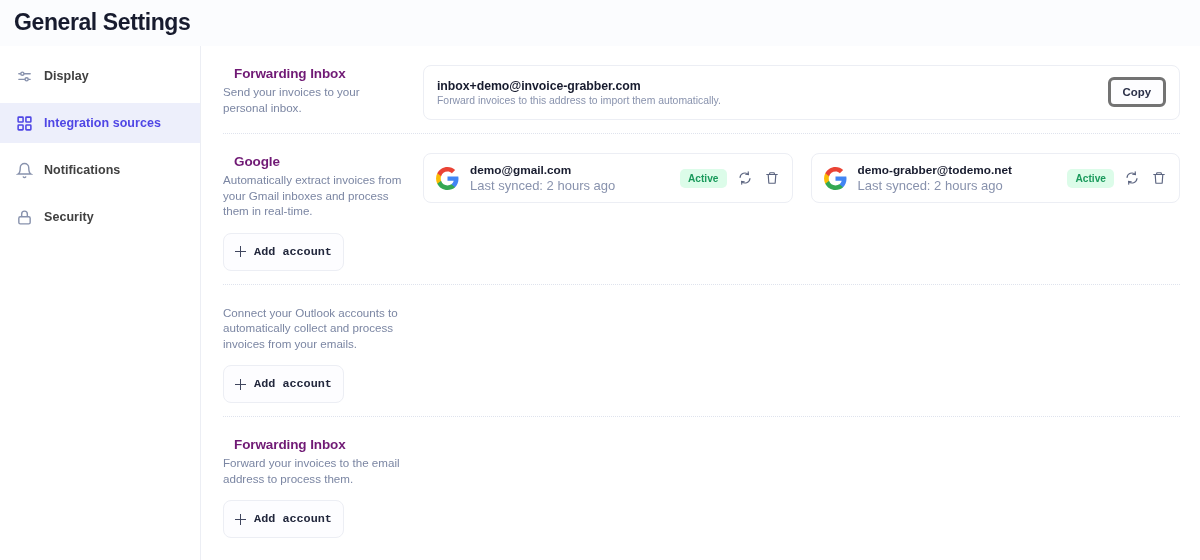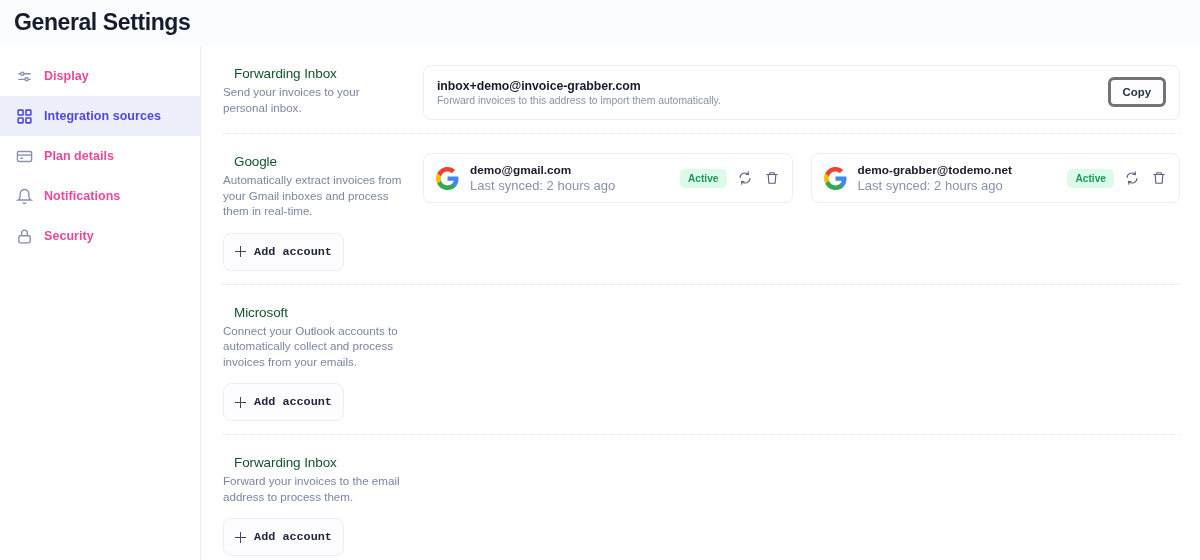--- a/index.html
+++ b/index.html
@@ -45,25 +45,25 @@
     padding-top: 10px;
   }
   .nav-item {
     display: flex;
     align-items: center;
     gap: 11px;
     height: 40px;
     padding: 0 14px 0 16px;
     font-size: 12.5px;
     font-weight: 600;
-    color: #ec4899;
+    color: #404040;
     cursor: pointer;
     letter-spacing: 0.05px;
   }
-  .nav-item + .nav-item { }
+  .nav-item + .nav-item { margin-top: 7px; }
   .nav-item .nav-ico { width: 17px; height: 17px; display: flex; align-items: center; justify-content: center; flex: 0 0 17px; }
   .nav-item .nav-ico svg { display: block; }
   .nav-item.active { background: #edeffb; color: #4f46e5; }
   .nav-item.active .nav-ico svg { stroke: #4f46e5; }
   .nav-item .nav-ico svg { stroke: #8892ad; }
 
   
   .content {
     flex: 1 1 auto;
     min-width: 0;
@@ -75,22 +75,22 @@
     display: flex;
     align-items: flex-start;
     padding: 19px 0 13px 0;
     margin: 0 10px 0 22px;
   }
   .section.divided { border-top: 1px dotted #dfe3ed; }
 
   .sec-left { width: 200px; flex: 0 0 200px; padding-right: 20px; padding-top: 1px; }
   .sec-title {
     font-size: 13.5px;
-    font-weight: 400;
-    color: #14532d;
+    font-weight: 700;
+    color: #701a75;
     letter-spacing: -0.1px;
     margin-bottom: 3px;
     padding-left: 11px;
   }
   .sec-desc {
     font-size: 11.6px;
     line-height: 15.5px;
     color: #7b86a3;
     max-width: 192px;
   }
@@ -231,30 +231,20 @@
           <svg width="17" height="17" viewBox="0 0 24 24" fill="none" stroke-width="2.2">
             <rect x="3" y="3" width="7" height="7" rx="1"></rect>
               <rect x="14" y="3" width="7" height="7" rx="1"></rect>
             <rect x="3" y="14" width="7" height="7" rx="1"></rect>
               <rect x="14" y="14" width="7" height="7" rx="1"></rect>
           </svg>
         </span>
         <span>Integration sources</span>
       </div>
 
-      <div class="nav-item">
-        <span class="nav-ico">
-          <svg width="17" height="17" viewBox="0 0 24 24" fill="none" stroke-width="2">
-            <rect x="2" y="5" width="20" height="14" rx="2"></rect>
-              <line x1="2" y1="10" x2="22" y2="10"></line>
-            <line x1="6" y1="14.5" x2="10" y2="14.5"></line>
-          </svg>
-        </span>
-        <span>Plan details</span>
-      </div>
 
       <div class="nav-item">
         <span class="nav-ico">
           <svg width="17" height="17" viewBox="0 0 24 24" fill="none" stroke-width="2" stroke-linecap="round">
             <path d="M18 8A6 6 0 0 0 6 8c0 7-3 9-3 9h18s-3-2-3-9"></path>
             <path d="M10.3 21a1.94 1.94 0 0 0 3.4 0"></path>
           </svg>
         </span>
         <span>Notifications</span>
       </div>
@@ -366,21 +356,20 @@
                 </button>
               </div>
             </div>
 
           </div>
         </div>
       </section>
 
       <section class="section divided">
         <div class="sec-left">
-          <div class="sec-title">Microsoft</div>
           <div class="sec-desc">Connect your Outlook accounts to automatically collect and process invoices from your emails.</div>
           <div class="add-btn">
             <span class="plus-glyph"></span>
             <span>Add account</span>
           </div>
         </div>
         <div class="sec-right"></div>
       </section>
 
       <section class="section divided">

